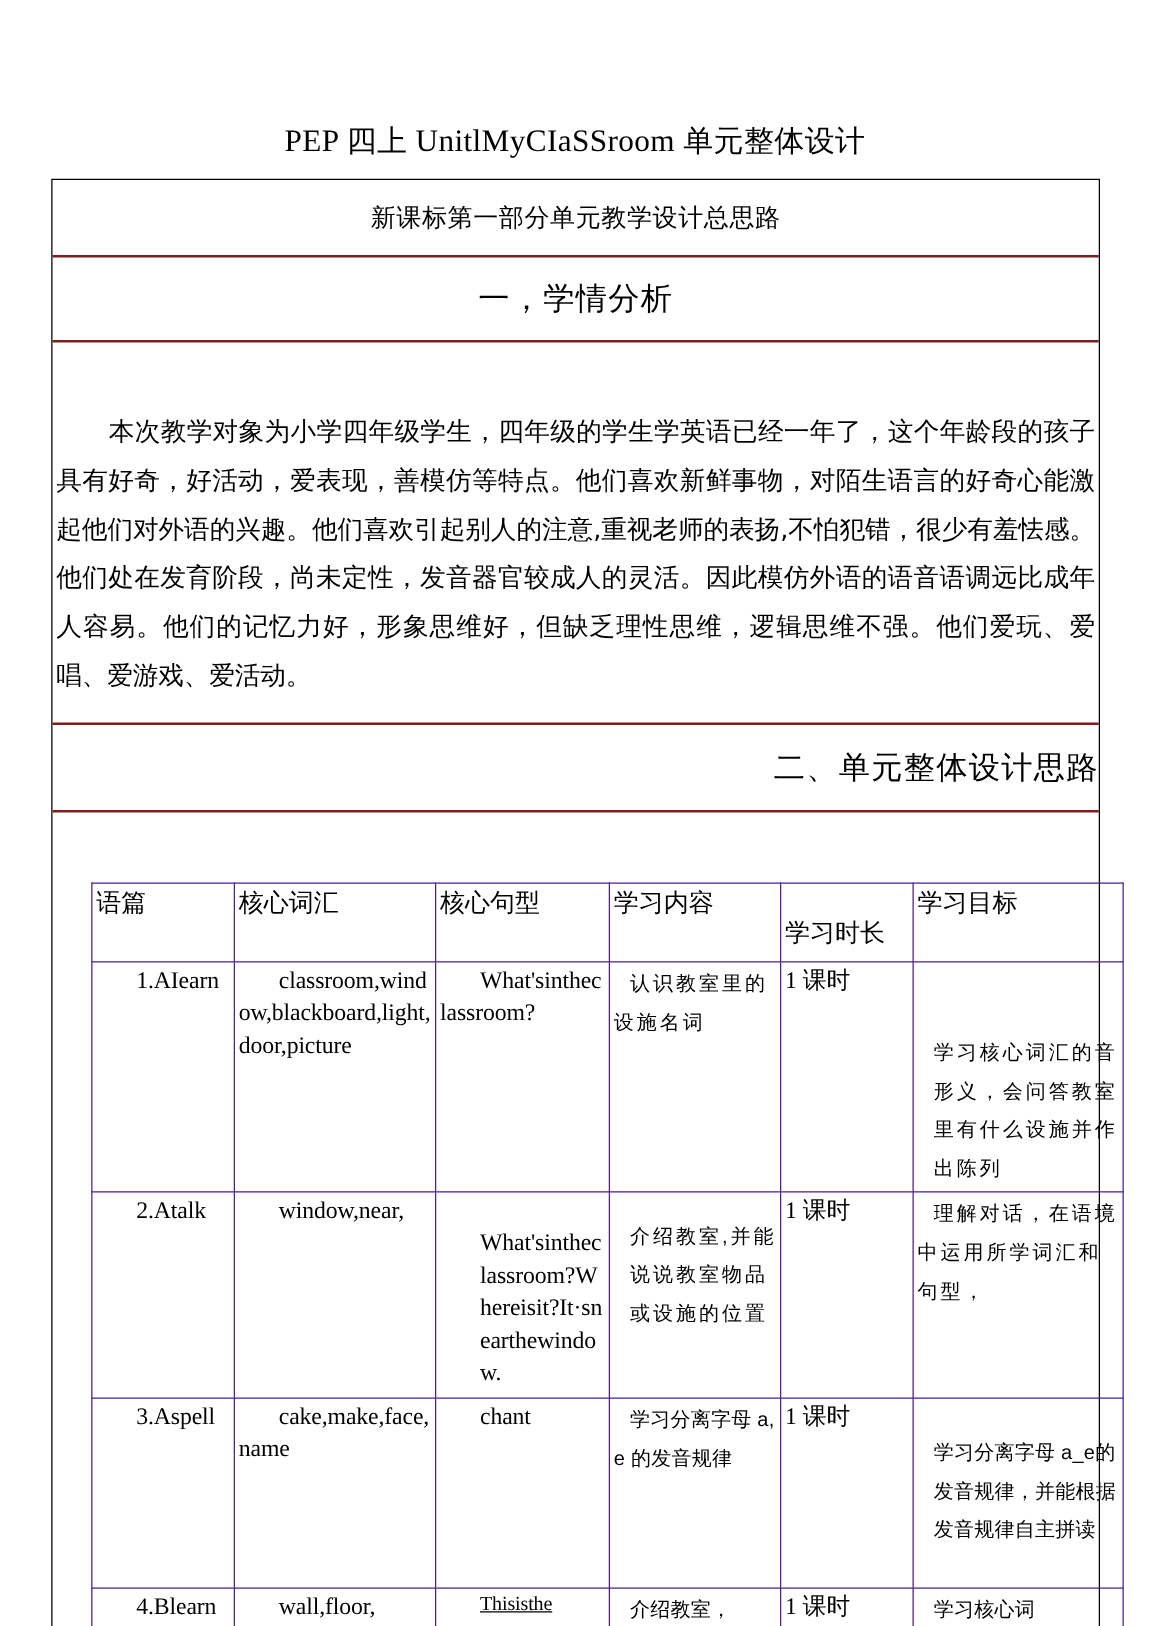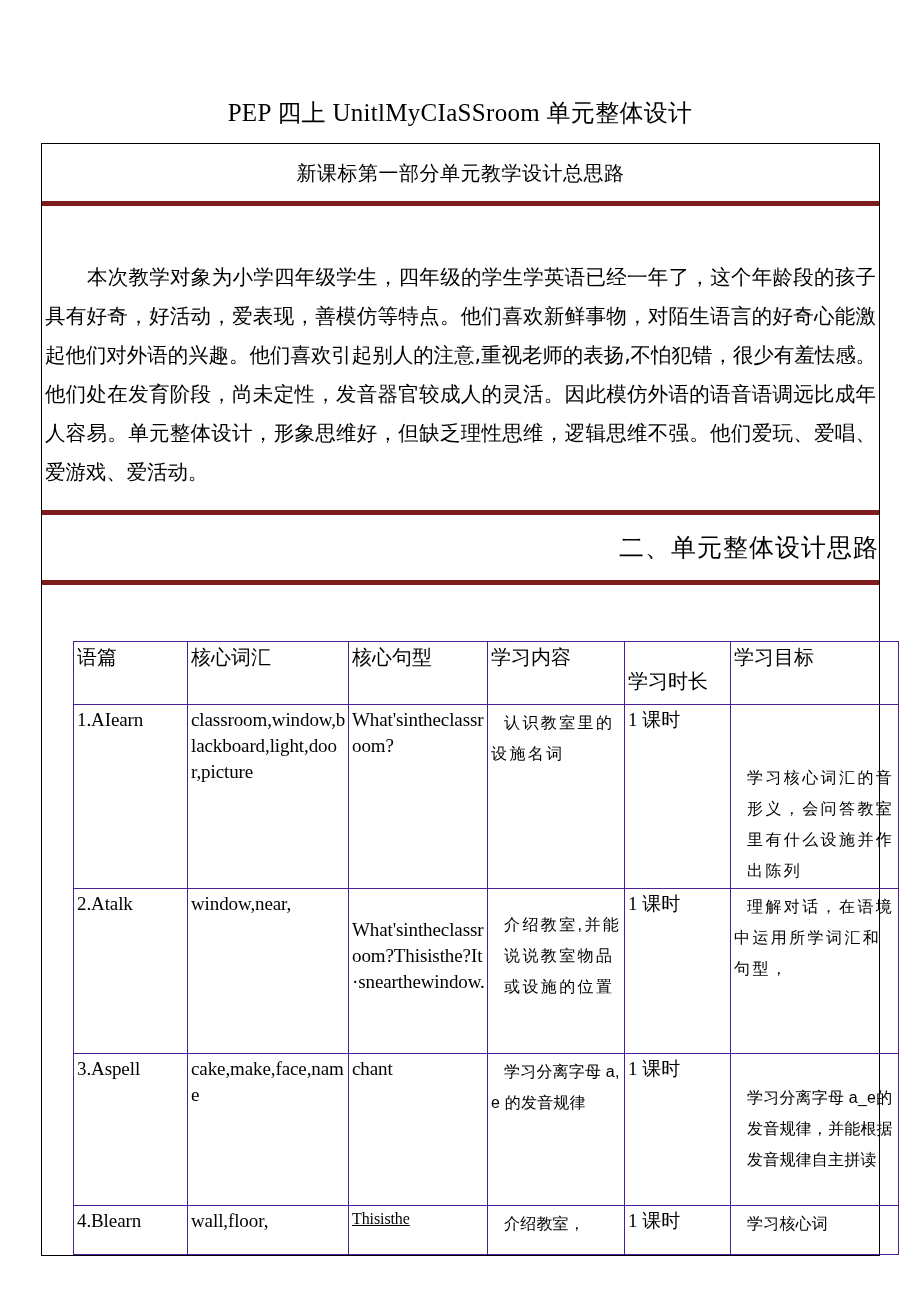--- a/index.html
+++ b/index.html
@@ -47,21 +47,21 @@
     position: absolute;
     left: 41px;
     top: 143px;
     width: 839px;
     border: 1px solid #000000;
     box-sizing: border-box;
     background: #ffffff;
   }
 
   .frame-row {
-    border-bottom: 5px solid #7f1d1d;
+    border-bottom: 2px solid #7f1d1d;
     box-sizing: border-box;
   }
   .frame-row:last-child { border-bottom: none; }
 
   .band-subtitle {
     height: 62px;
     display: flex;
     align-items: center;
     justify-content: center;
   }
@@ -155,20 +155,21 @@
     margin-top: 24px;
   }
 
   
   .lat {
     font-family: "Liberation Serif", "DejaVu Serif", serif;
     font-size: 19px;
     line-height: 26px;
     word-break: break-all;
     letter-spacing: -0.1px;
+    margin-left: 32px;
   }
   .lat.sm {
     font-size: 16px;
     line-height: 22px;
     text-decoration: underline;
   }
   .lat.pad-top { display: block; padding-top: 26px; }
 
   
   .cjk-cell {
@@ -203,23 +204,26 @@
 <div class="page">
 
   <div class="doc-title"><span>PEP </span><span class="cjk">四上</span><span> UnitlMyCIaSSroom </span><span class="cjk">单元整体设计</span></div>
 
   <div class="outer-frame">
 
     <div class="frame-row band-subtitle">
       <span class="txt">新课标第一部分单元教学设计总思路</span>
     </div>
 
+    <div class="frame-row band-heading">
+      <span class="txt">一，学情分析</span>
+    </div>
 
     <div class="frame-row band-paragraph">
-      <p class="analysis-text">本次教学对象为小学四年级学生，四年级的学生学英语已经一年了，这个年龄段的孩子具有好奇，好活动，爱表现，善模仿等特点。他们喜欢新鲜事物，对陌生语言的好奇心能激起他们对外语的兴趣。他们喜欢引起别人的注意,重视老师的表扬,不怕犯错，很少有羞怯感。他们处在发育阶段，尚未定性，发音器官较成人的灵活。因此模仿外语的语音语调远比成年人容易。单元整体设计，形象思维好，但缺乏理性思维，逻辑思维不强。他们爱玩、爱唱、爱游戏、爱活动。</p>
+      <p class="analysis-text">本次教学对象为小学四年级学生，四年级的学生学英语已经一年了，这个年龄段的孩子具有好奇，好活动，爱表现，善模仿等特点。他们喜欢新鲜事物，对陌生语言的好奇心能激起他们对外语的兴趣。他们喜欢引起别人的注意,重视老师的表扬,不怕犯错，很少有羞怯感。他们处在发育阶段，尚未定性，发音器官较成人的灵活。因此模仿外语的语音语调远比成年人容易。他们的记忆力好，形象思维好，但缺乏理性思维，逻辑思维不强。他们爱玩、爱唱、爱游戏、爱活动。</p>
     </div>
 
     <div class="frame-row band-heading2">
       <span class="txt">二、单元整体设计思路</span>
     </div>
 
     <div class="frame-row band-table">
       <table class="plan">
         <tbody>
           <tr class="hdr">
@@ -265,21 +269,21 @@
           </tr>
 
           <tr class="r2">
             <td class="c1">
               <span class="lat">2.Atalk</span>
             </td>
             <td class="c2">
               <span class="lat">window,near,</span>
             </td>
             <td class="c3">
-              <span class="lat pad-top">What'sintheclassroom?Thisisthe?It·snearthewindow.</span>
+              <span class="lat pad-top">What'sintheclassroom?Whereisit?It·snearthewindow.</span>
             </td>
             <td class="c4">
               <span class="cjk-cell tracked push4">介绍教室,并能说说教室物品或设施的位置</span>
             </td>
             <td class="c5">
               <span class="dur">1 课时</span>
             </td>
             <td class="c6">
               <span class="cjk-cell tracked">理解对话，在语境中运用所学词汇和句型，</span>
             </td>

